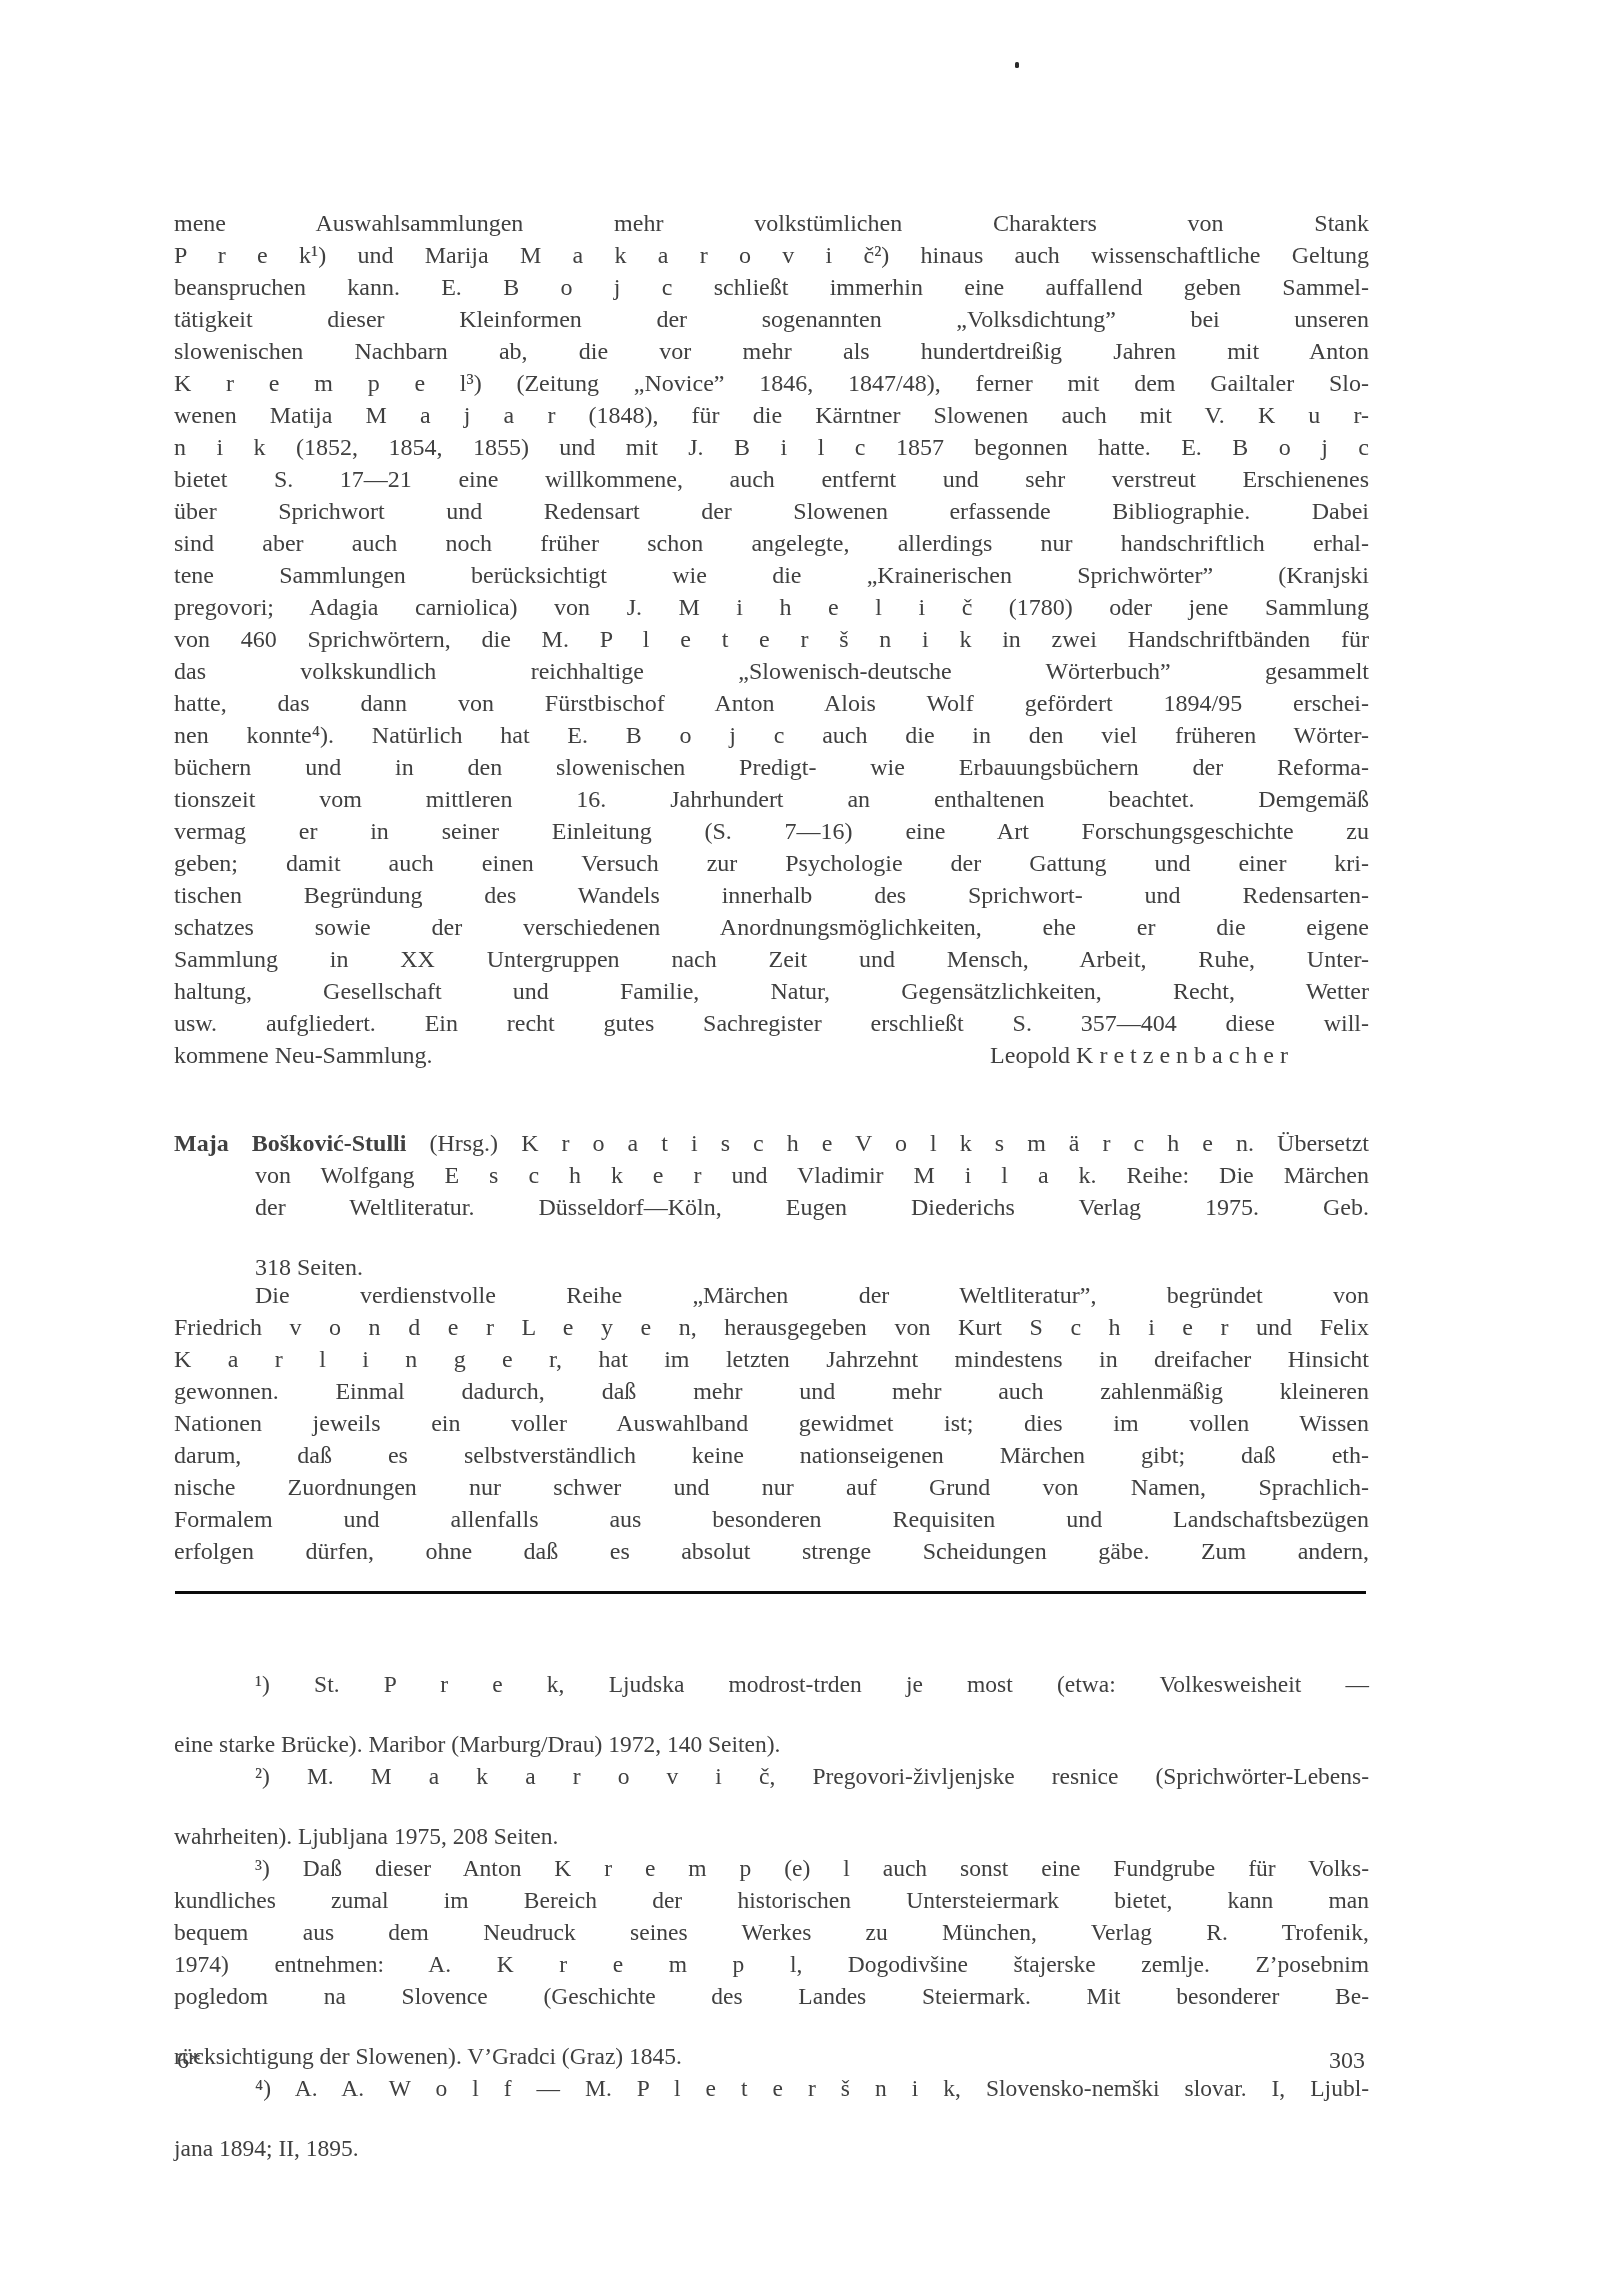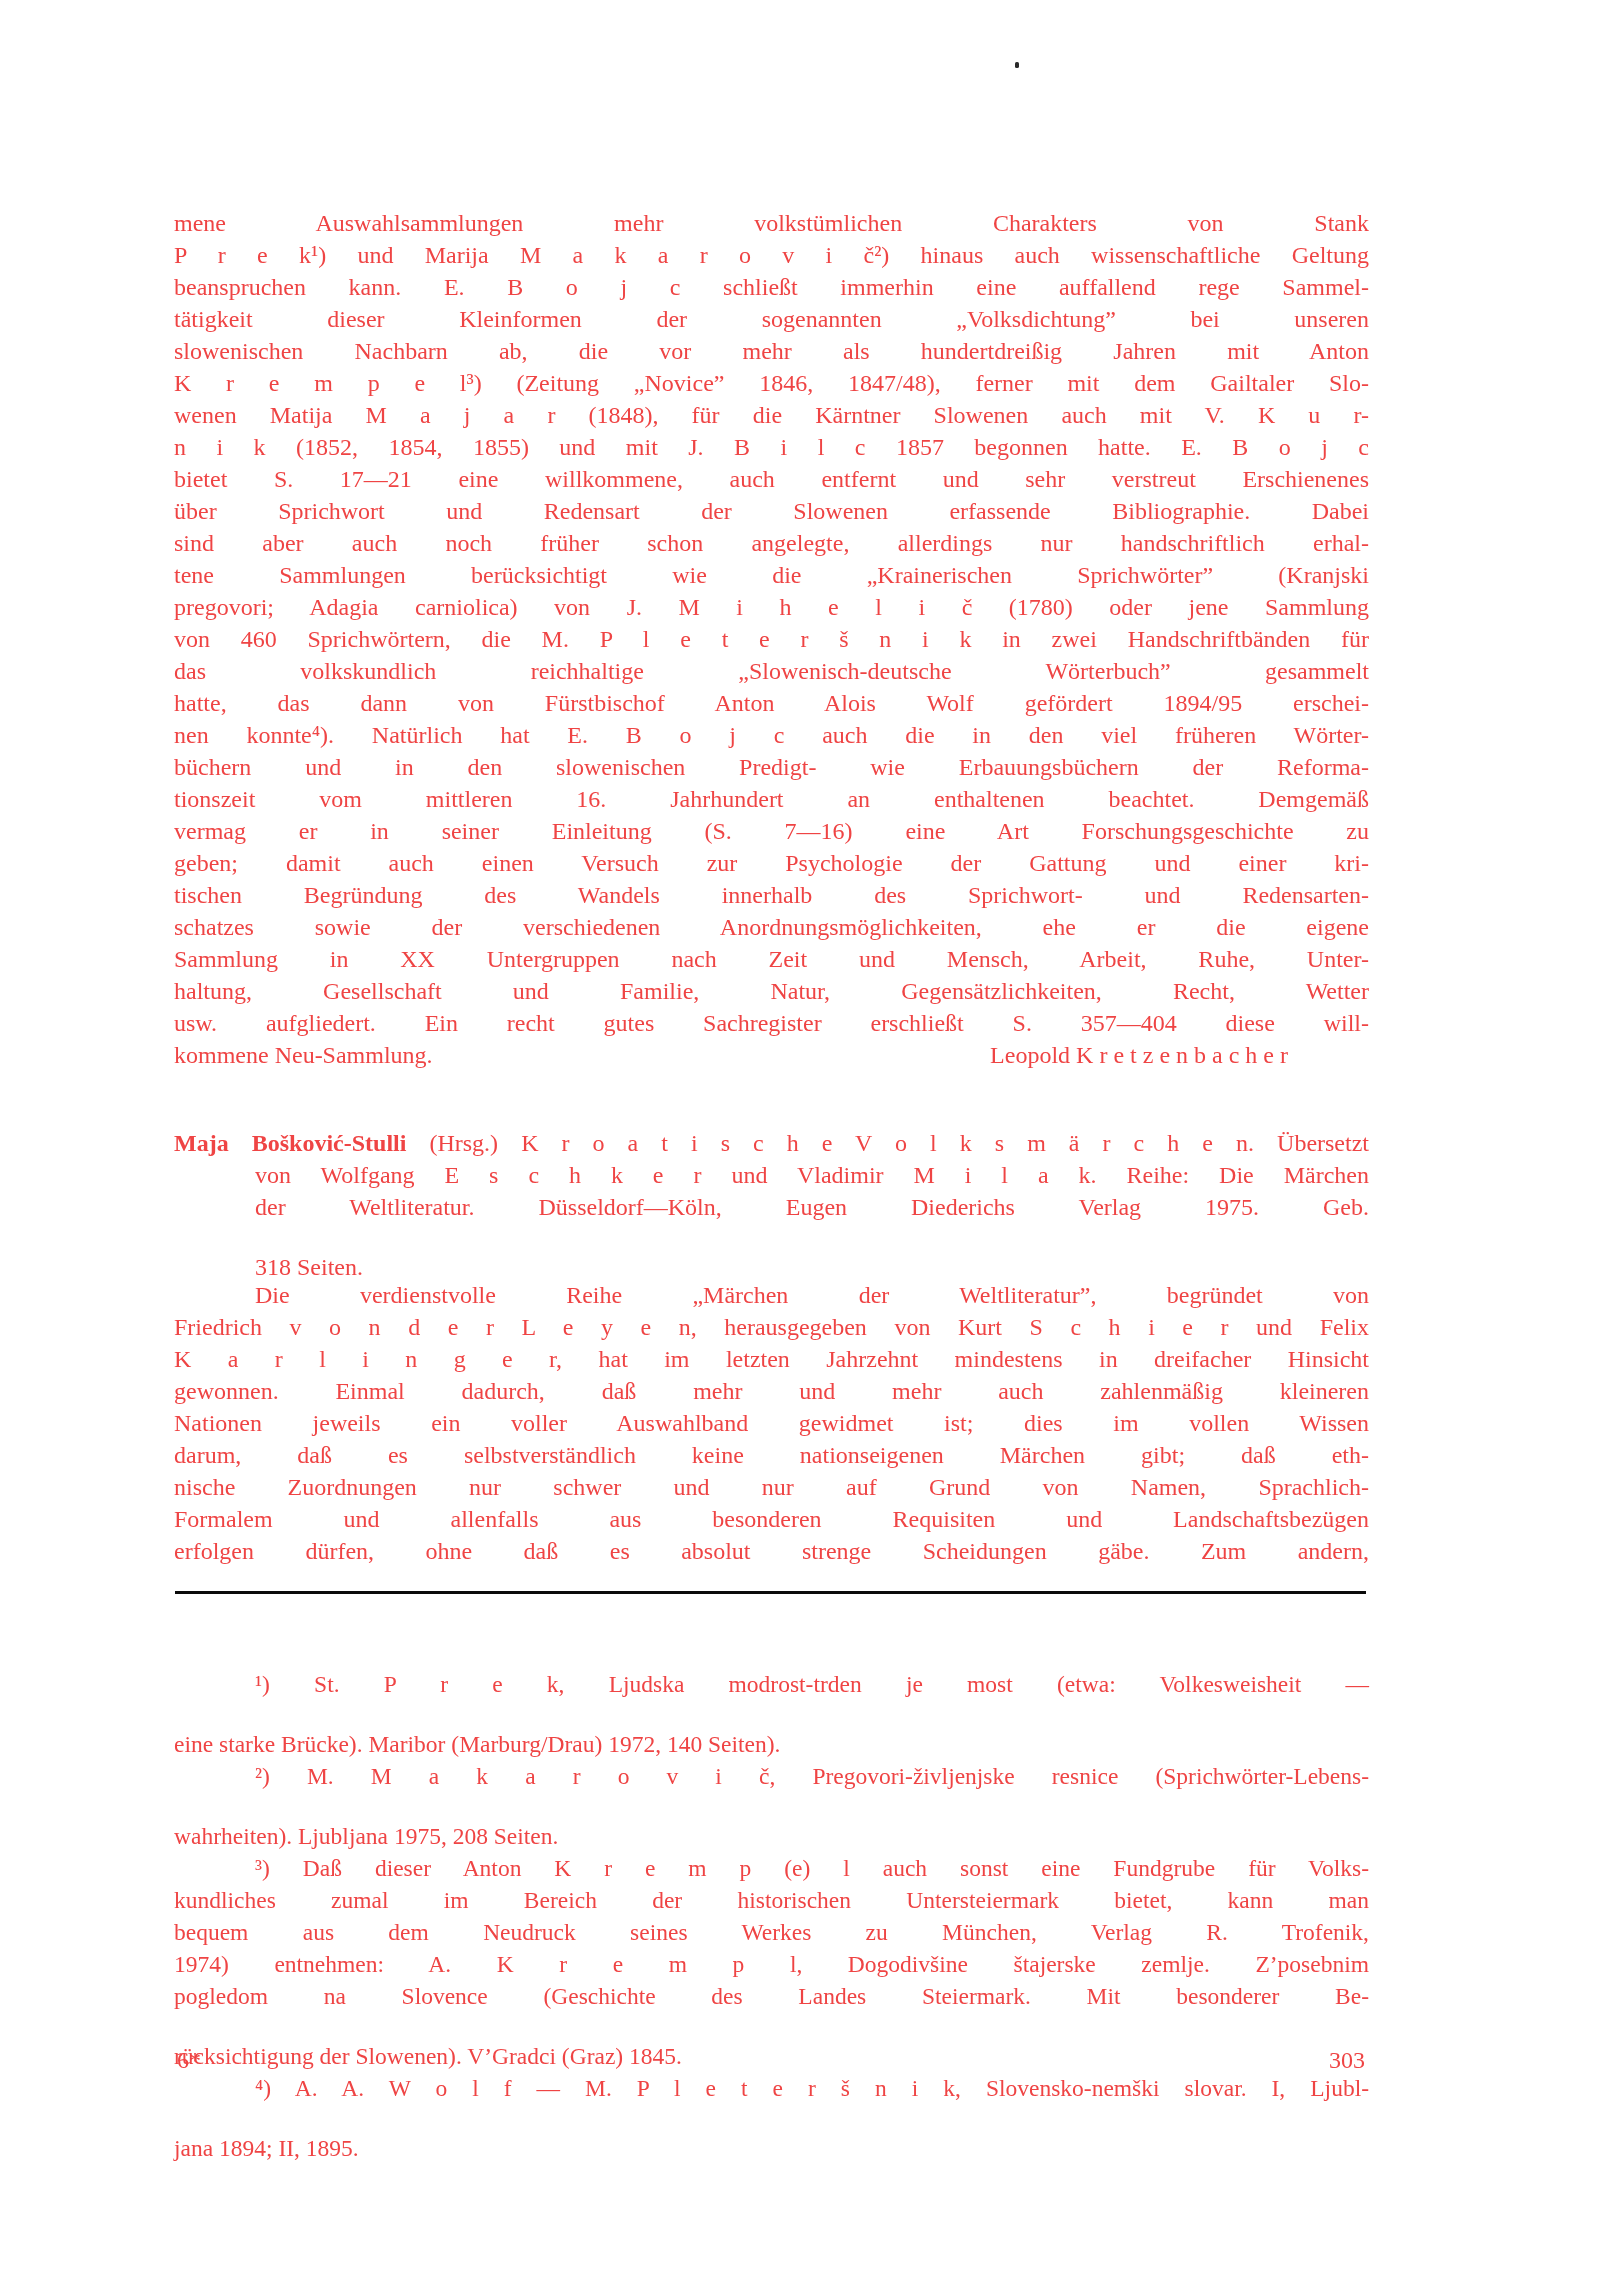--- a/index.html
+++ b/index.html
@@ -1,21 +1,21 @@
 <!DOCTYPE html>
 <html style="font-size:13px"><head>
 <meta charset="utf-8">
 <style>
   html,body { margin:0; padding:0; background:#ffffff; }
   .page {
     position:relative;
     width:1621px;
     height:2295px;
     background:#ffffff;
-    color:#ef4444;
+    color:#404040;
     font-family:"Liberation Serif","DejaVu Serif",serif;
     overflow:hidden;
   }
   .block {
     position:absolute;
     left:174px;
     width:1195px;
     box-sizing:border-box;
     font-size:24px;
     line-height:32px;
@@ -74,21 +74,21 @@
 </head>
 <body>
 
 <div class="page">
 
   <div class="speck"></div>
 
   <div class="block p1">
     <div class="line j">mene Auswahlsammlungen mehr volkstümlichen Charakters von Stank</div>
     <div class="line j">P r e k¹) und Marija M a k a r o v i č²) hinaus auch wissenschaftliche Geltung</div>
-    <div class="line j">beanspruchen kann. E. B o j c schließt immerhin eine auffallend rege Sammel-</div>
+    <div class="line j">beanspruchen kann. E. B o j c schließt immerhin eine auffallend geben Sammel-</div>
     <div class="line j">tätigkeit dieser Kleinformen der sogenannten „Volksdichtung” bei unseren</div>
     <div class="line j">slowenischen Nachbarn ab, die vor mehr als hundertdreißig Jahren mit Anton</div>
     <div class="line j">K r e m p e l³) (Zeitung „Novice” 1846, 1847/48), ferner mit dem Gailtaler Slo-</div>
     <div class="line j">wenen Matija M a j a r (1848), für die Kärntner Slowenen auch mit V. K u r-</div>
     <div class="line j">n i k (1852, 1854, 1855) und mit J. B i l c 1857 begonnen hatte. E. B o j c</div>
     <div class="line j">bietet S. 17—21 eine willkommene, auch entfernt und sehr verstreut Erschienenes</div>
     <div class="line j">über Sprichwort und Redensart der Slowenen erfassende Bibliographie. Dabei</div>
     <div class="line j">sind aber auch noch früher schon angelegte, allerdings nur handschriftlich erhal-</div>
     <div class="line j">tene Sammlungen berücksichtigt wie die „Krainerischen Sprichwörter” (Kranjski</div>
     <div class="line j">pregovori; Adagia carniolica) von J. M i h e l i č (1780) oder jene Sammlung</div>

